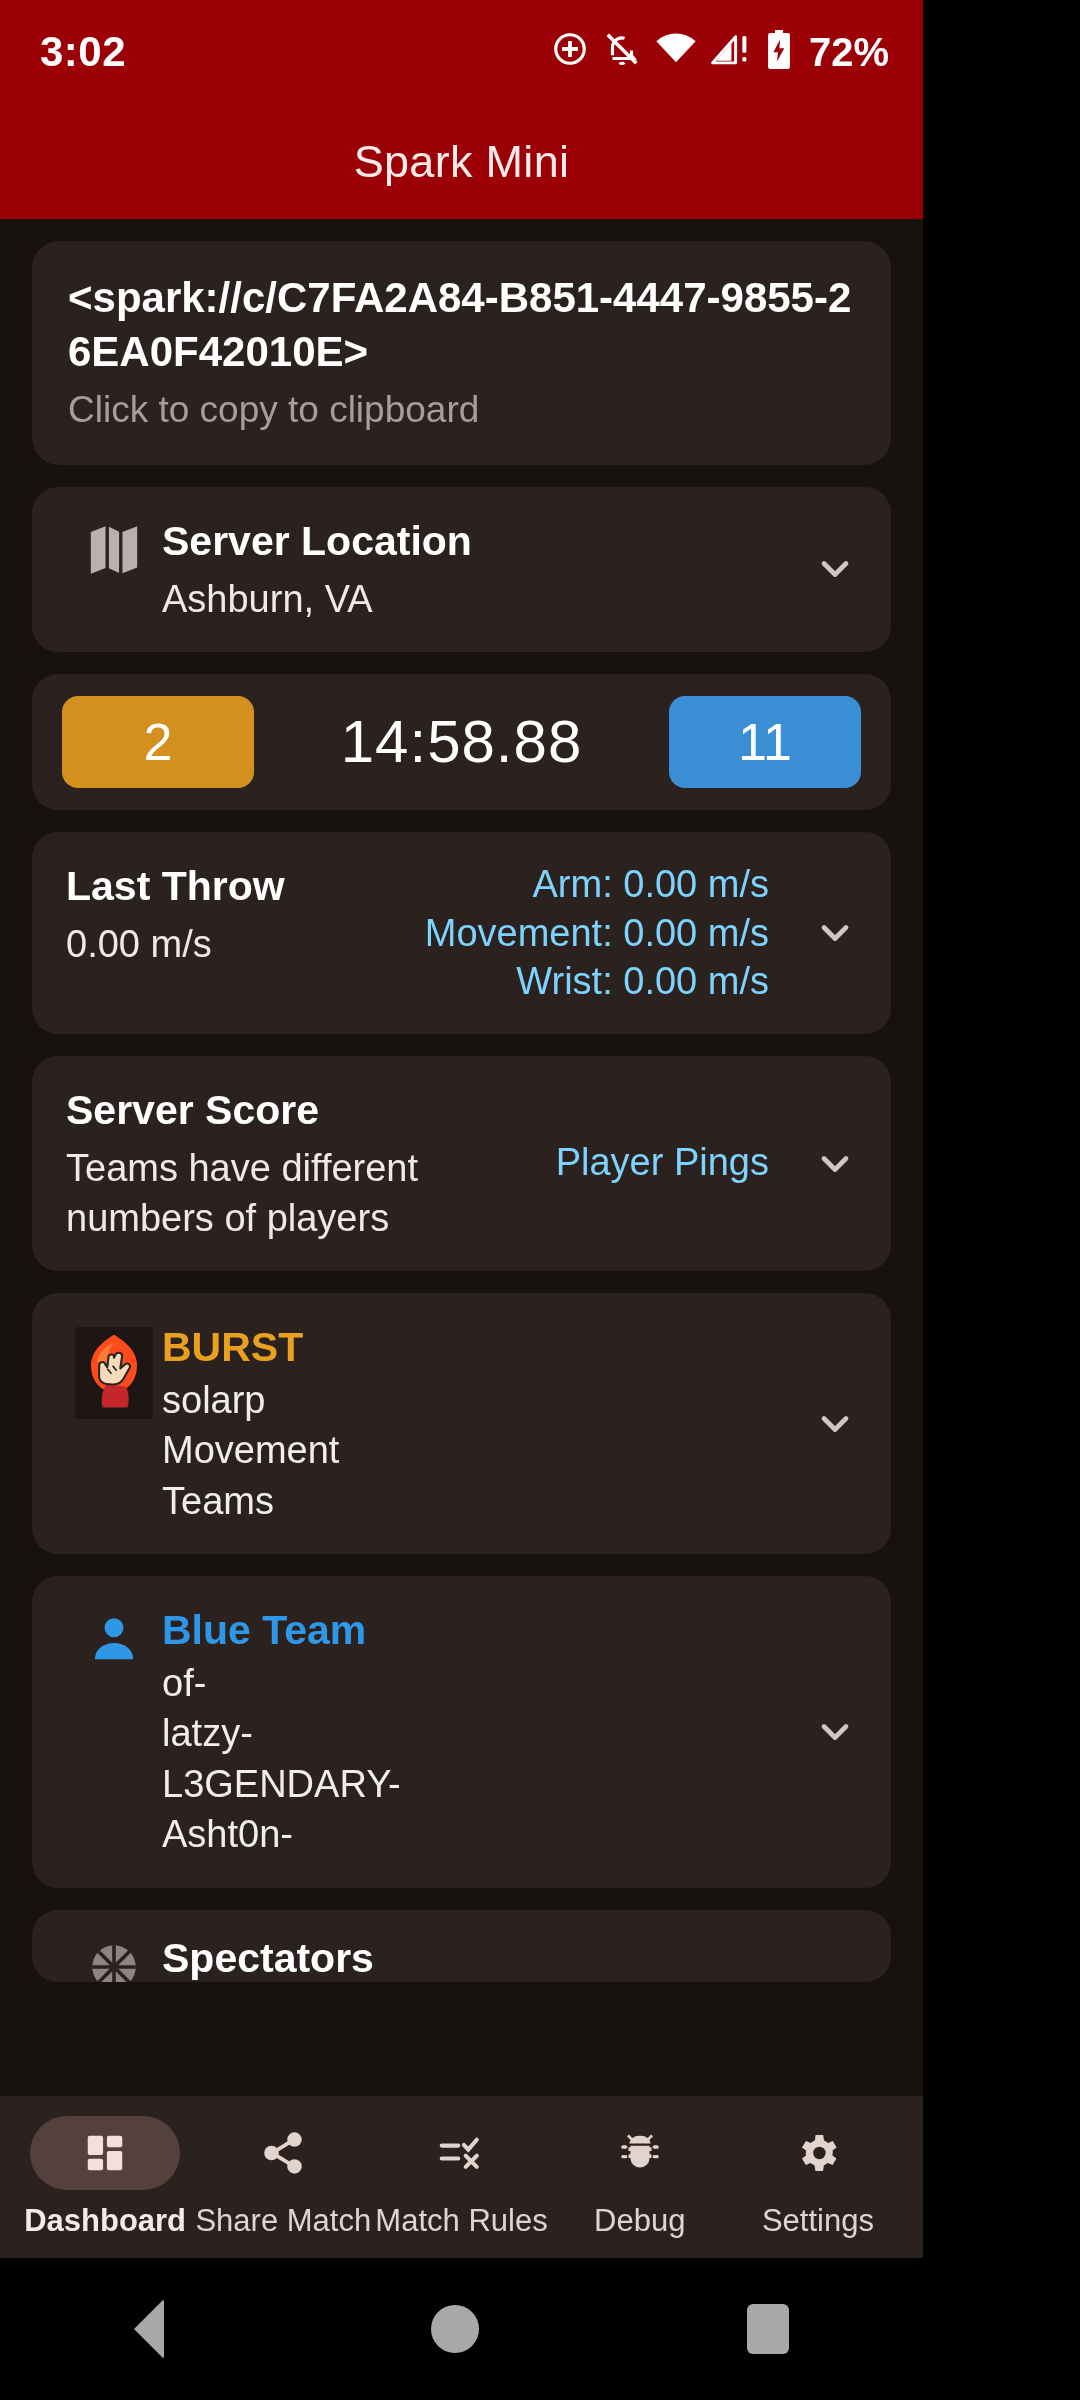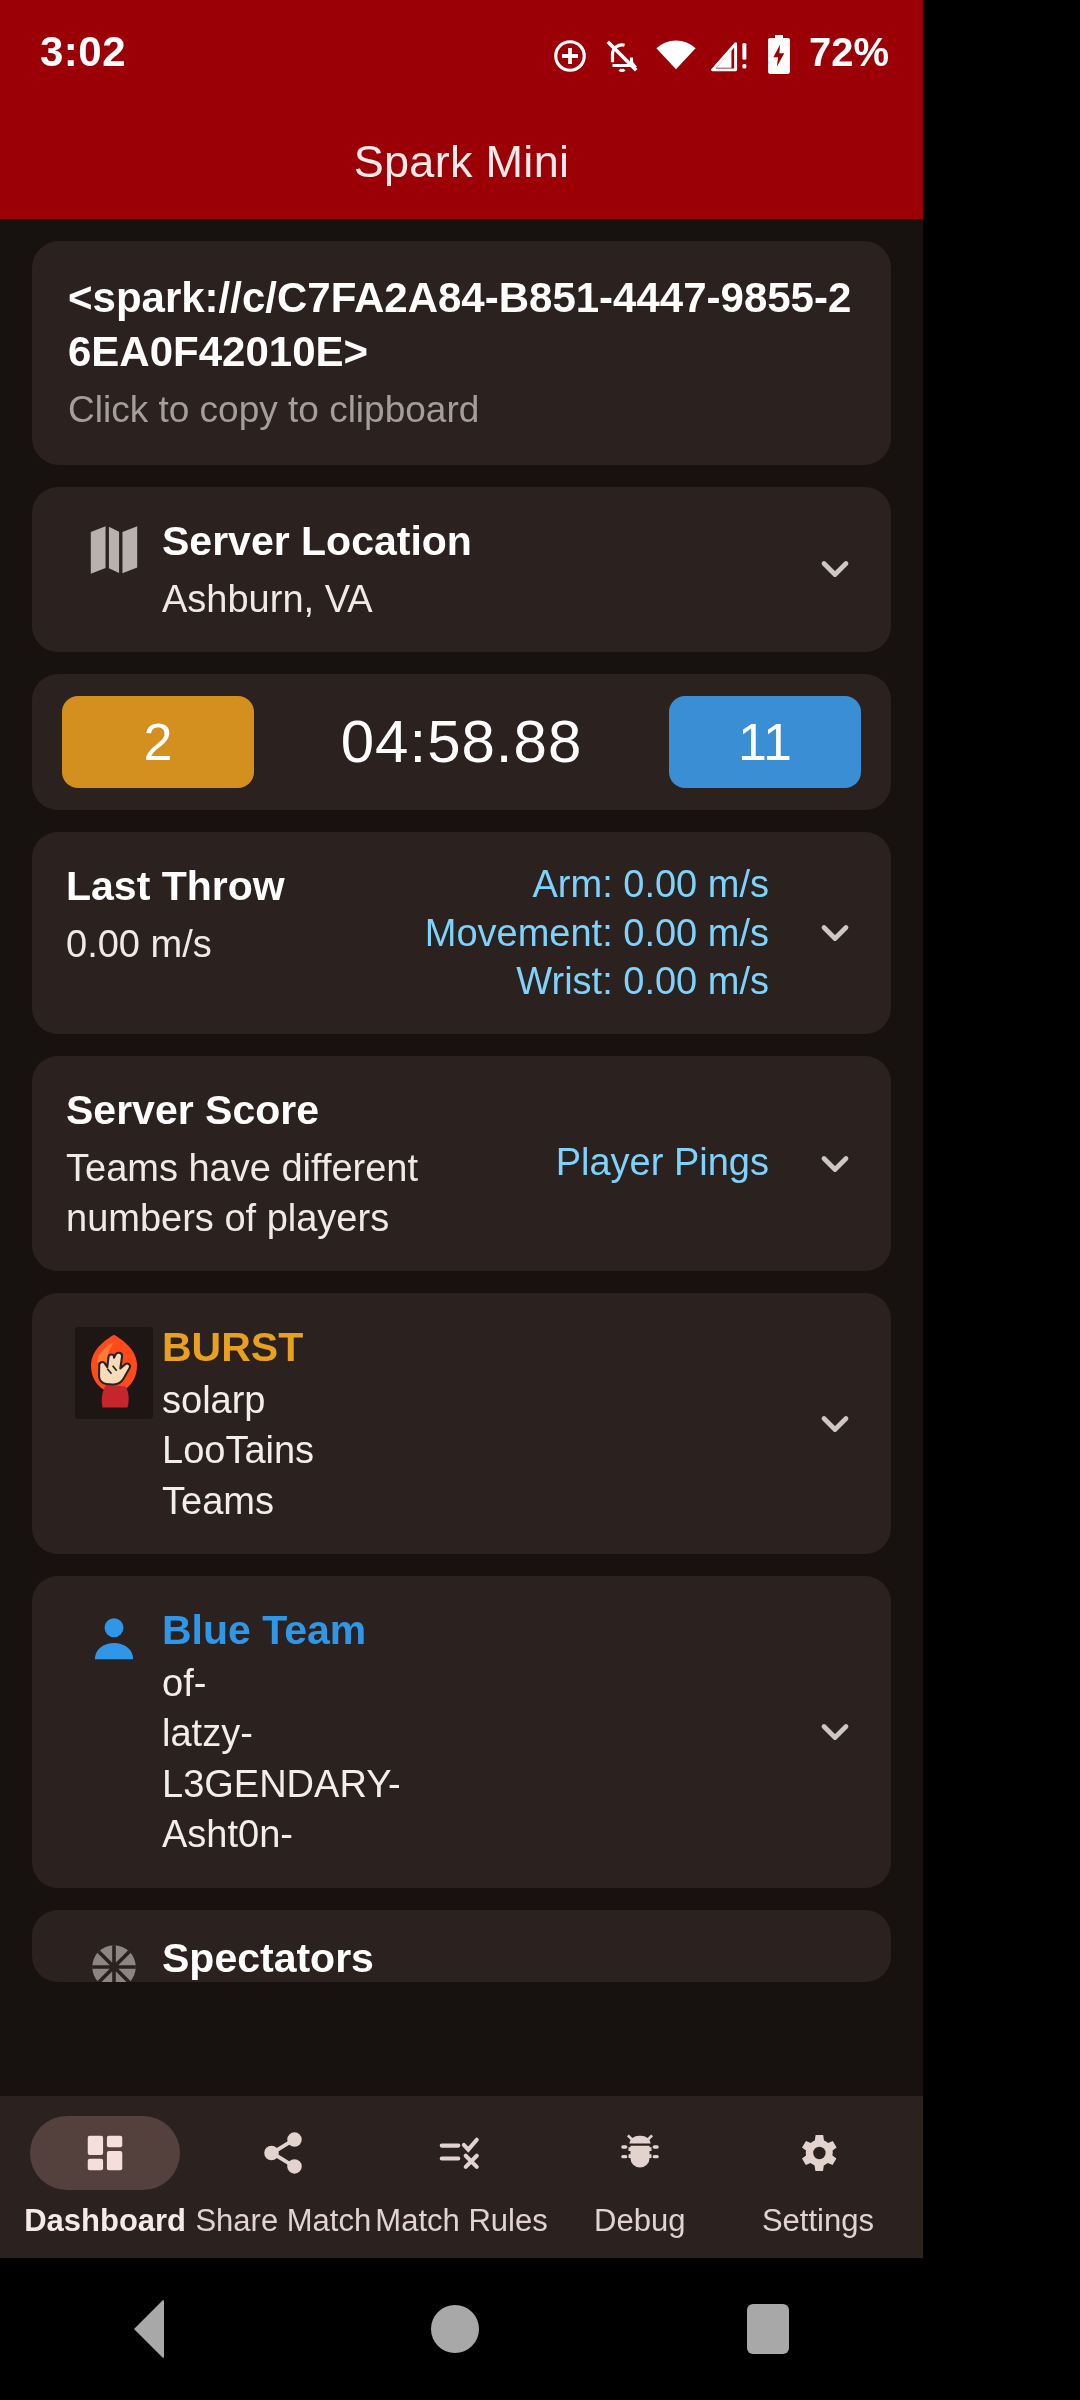--- a/index.html
+++ b/index.html
@@ -22,21 +22,21 @@
     background:#9c0007;
     display:flex; align-items:center;
     padding:0 34px 0 40px;
     flex:0 0 auto;
   }
   .status-time {
     color:#ffffff; font-size:42px; font-weight:600;
     letter-spacing:.5px;
   }
   .status-icons {
-    margin-left:auto; display:flex; align-items:flex-end; gap:14px;
+    margin-left:auto; display:flex; align-items:flex-start; gap:14px;
   }
   .status-icons svg { display:block; }
   .battery-pct {
     color:#fff; font-size:40px; font-weight:600; margin-left:2px;
   }
 
   
   .appbar {
     height:115px; background:#9c0007;
     display:flex; align-items:center; justify-content:center;
@@ -253,21 +253,21 @@
         <div class="chev">
           <svg width="44" height="44" viewBox="0 0 24 24" fill="none" stroke="#cfc7c4" stroke-width="2.6" stroke-linecap="round" stroke-linejoin="round">
             <path d="M6 9l6 6 6-6"></path>
           </svg>
         </div>
       </div>
     </div>
 
     <div class="card score-card">
       <div class="score-badge score-orange">2</div>
-      <div class="clock">04:58.88</div>
+      <div class="clock">14:58.88</div>
       <div class="score-badge score-blue">11</div>
     </div>
 
     <div class="card">
       <div class="twocol">
         <div class="twocol-left">
           <div class="row-title">Last Throw</div>
           <div class="row-sub">0.00 m/s</div>
         </div>
         <div class="twocol-right">
@@ -310,21 +310,21 @@
               <path d="M11 18c1-5 5-8 9-10-3 4-4 8-3 12l-6-2z" fill="#ff7a36"></path>
               <path d="M14 42c-1-5 0-9 2-12l10 1c2 3 2 8 1 11l-13 0z" fill="#c4262b"></path>
               <path d="M21 14c1.6-1.2 3.4-.4 3.2 1.4l-.9 6.2 2.6-2.2c1.4-1 3 .4 2.3 1.9l-3.2 5.6c-1.2 2.1-3.4 3.3-5.8 3.1l-3.2-.3c-2.2-.2-3.8-2-3.8-4.2l.1-5.6c0-1.6 2-2.2 2.9-.9l1.3 1.9.6-5.1c.2-1.6 2.3-2 2.9-.5l.0.7z" fill="#f6dcb8" stroke="#2a2320" stroke-width="1.1" stroke-linejoin="round"></path>
               <path d="M16.5 21.8l2.2 2.6M19.3 20.2l2.1 2.6" stroke="#2a2320" stroke-width="0.9" fill="none"></path>
             </svg>
           </div>
         </div>
         <div class="row-main">
           <div class="team-name team-burst">BURST</div>
           <div class="player">solarp</div>
-          <div class="player">LooTains</div>
+          <div class="player">Movement</div>
           <div class="player">Teams</div>
         </div>
         <div class="chev">
           <svg width="44" height="44" viewBox="0 0 24 24" fill="none" stroke="#cfc7c4" stroke-width="2.6" stroke-linecap="round" stroke-linejoin="round">
             <path d="M6 9l6 6 6-6"></path>
           </svg>
         </div>
       </div>
     </div>
 

